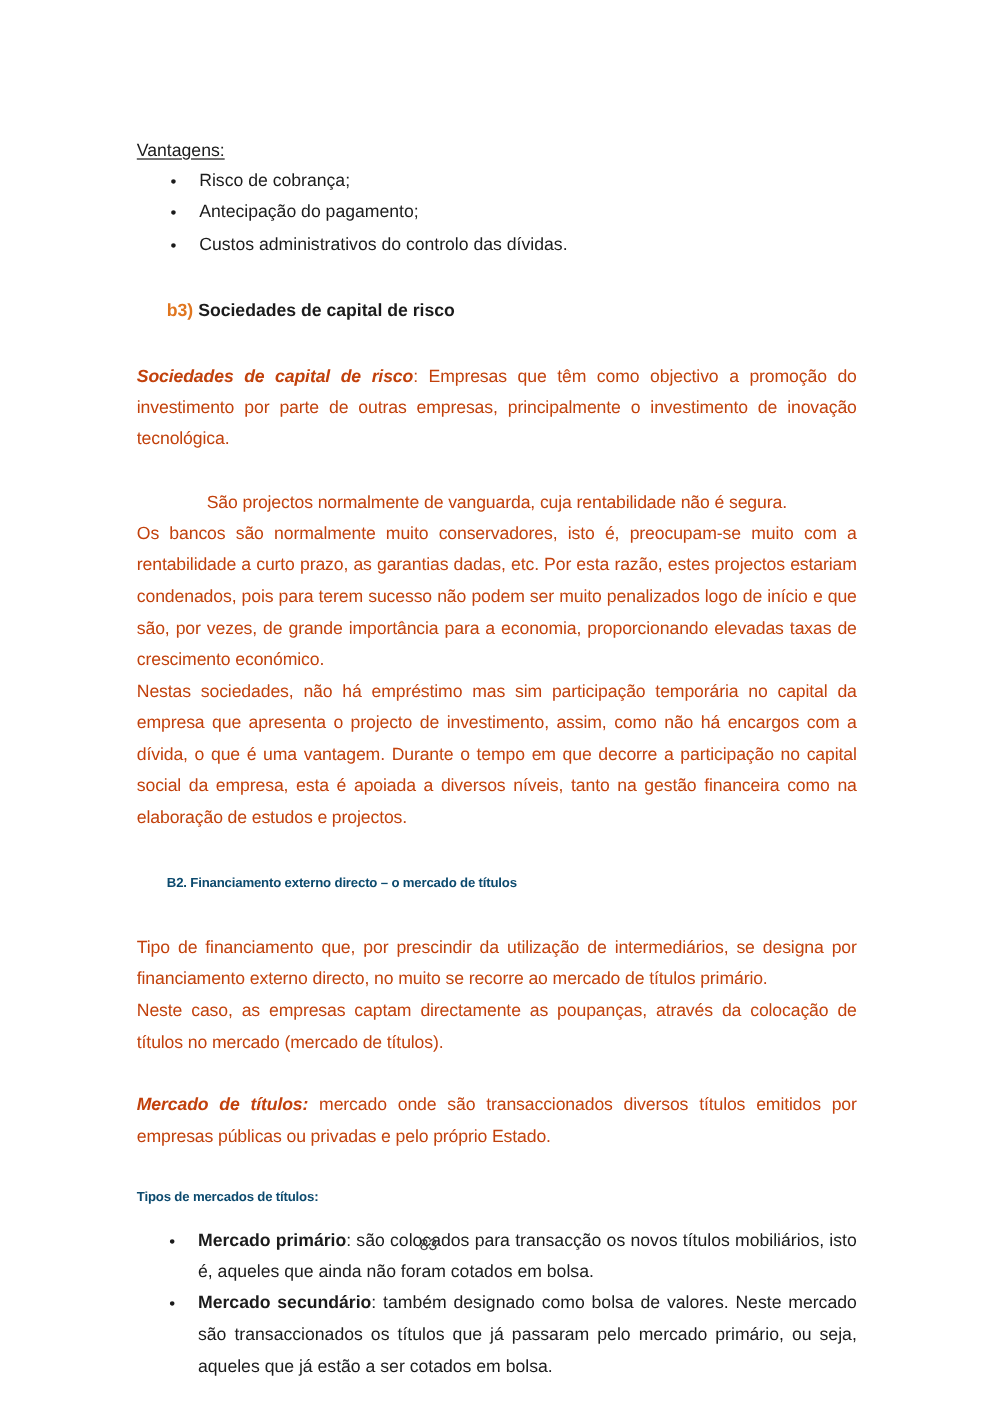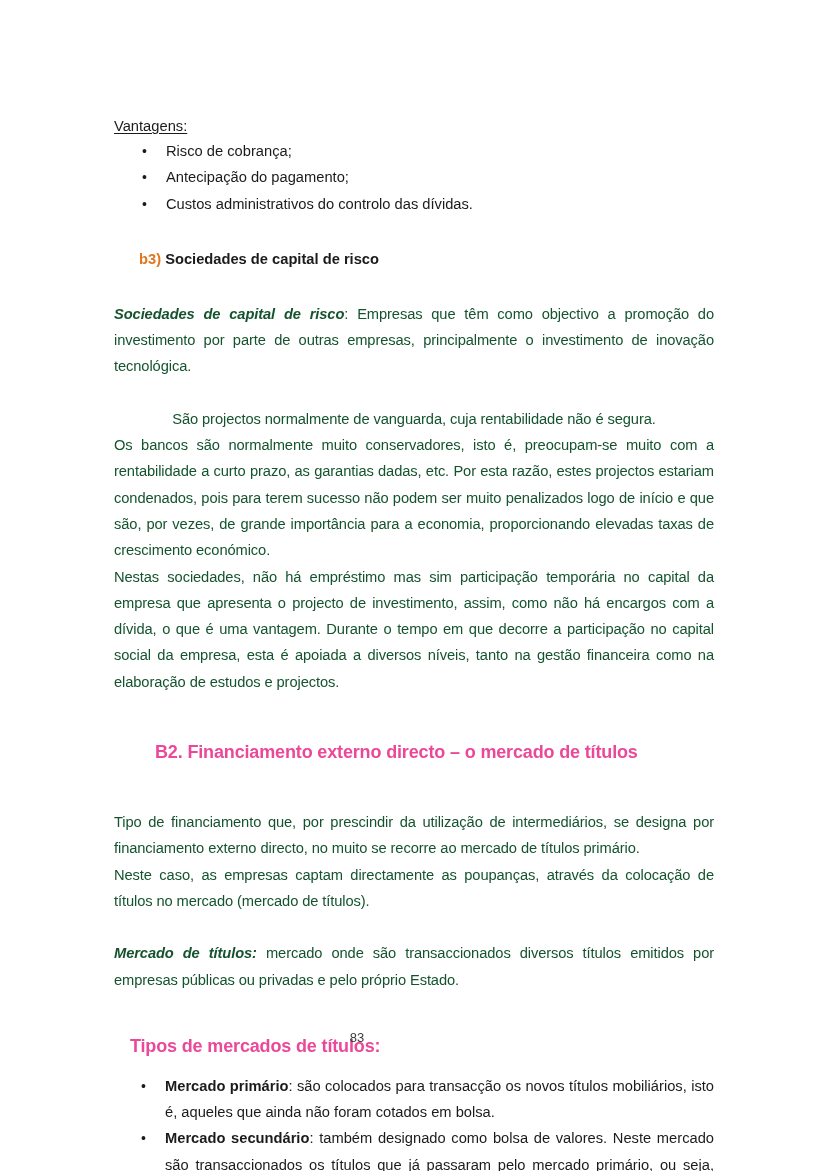--- a/index.html
+++ b/index.html
@@ -31,21 +31,21 @@
     top: 114px;
     width: 600px;
   }
 
   
   .para {
     font-size: 14.7px;
     line-height: 26.3px;
     text-align: justify;
     margin: 0;
-    color: #14532d;
+    color: #c2410c;
     letter-spacing: -0.1px;
   }
   .para.tight { text-align: center; }
 
   .lead-term {
     font-weight: bold;
     font-style: italic;
   }
 
   .bold { font-weight: bold; }
@@ -67,25 +67,25 @@
     text-underline-offset: 2px;
     color: #1b1b1b;
   }
   .sub-head .marker-nodec {
     color: #e0761f;
     text-decoration: none;
     display: inline-block;
   }
 
   .orange-head {
-    font-size: 18px;
+    font-size: 11px;
     line-height: 22px;
     font-weight: bold;
-    color: #ec4899;
-    margin: 16px;
+    color: #0c4a6e;
+    margin: 0;
     letter-spacing: -0.15px;
   }
 
   
   ul.blist {
     list-style: none;
     margin: 0;
     padding: 0;
   }
   ul.blist > li {

